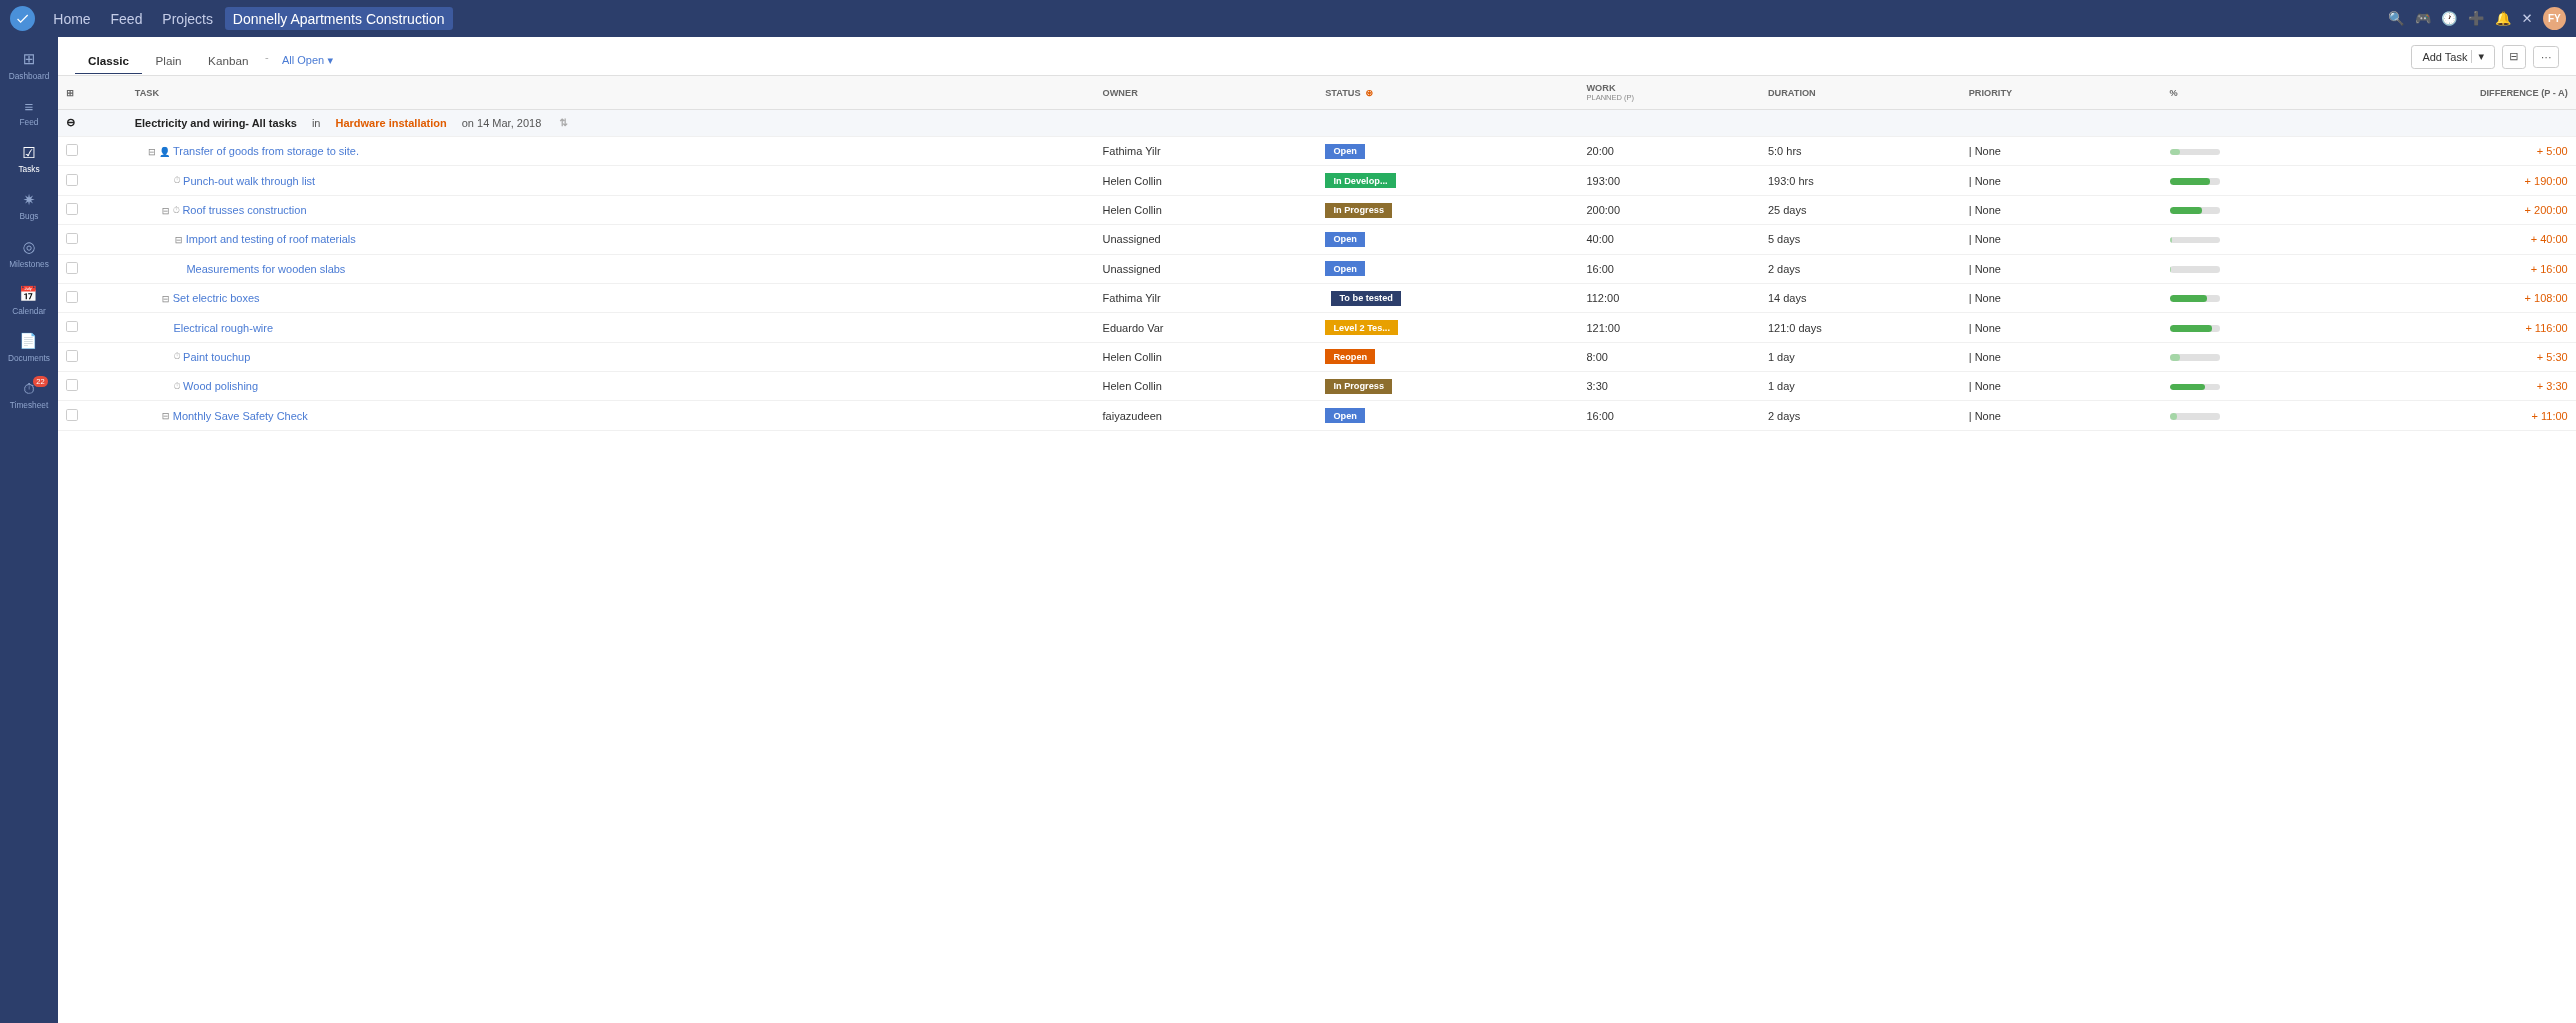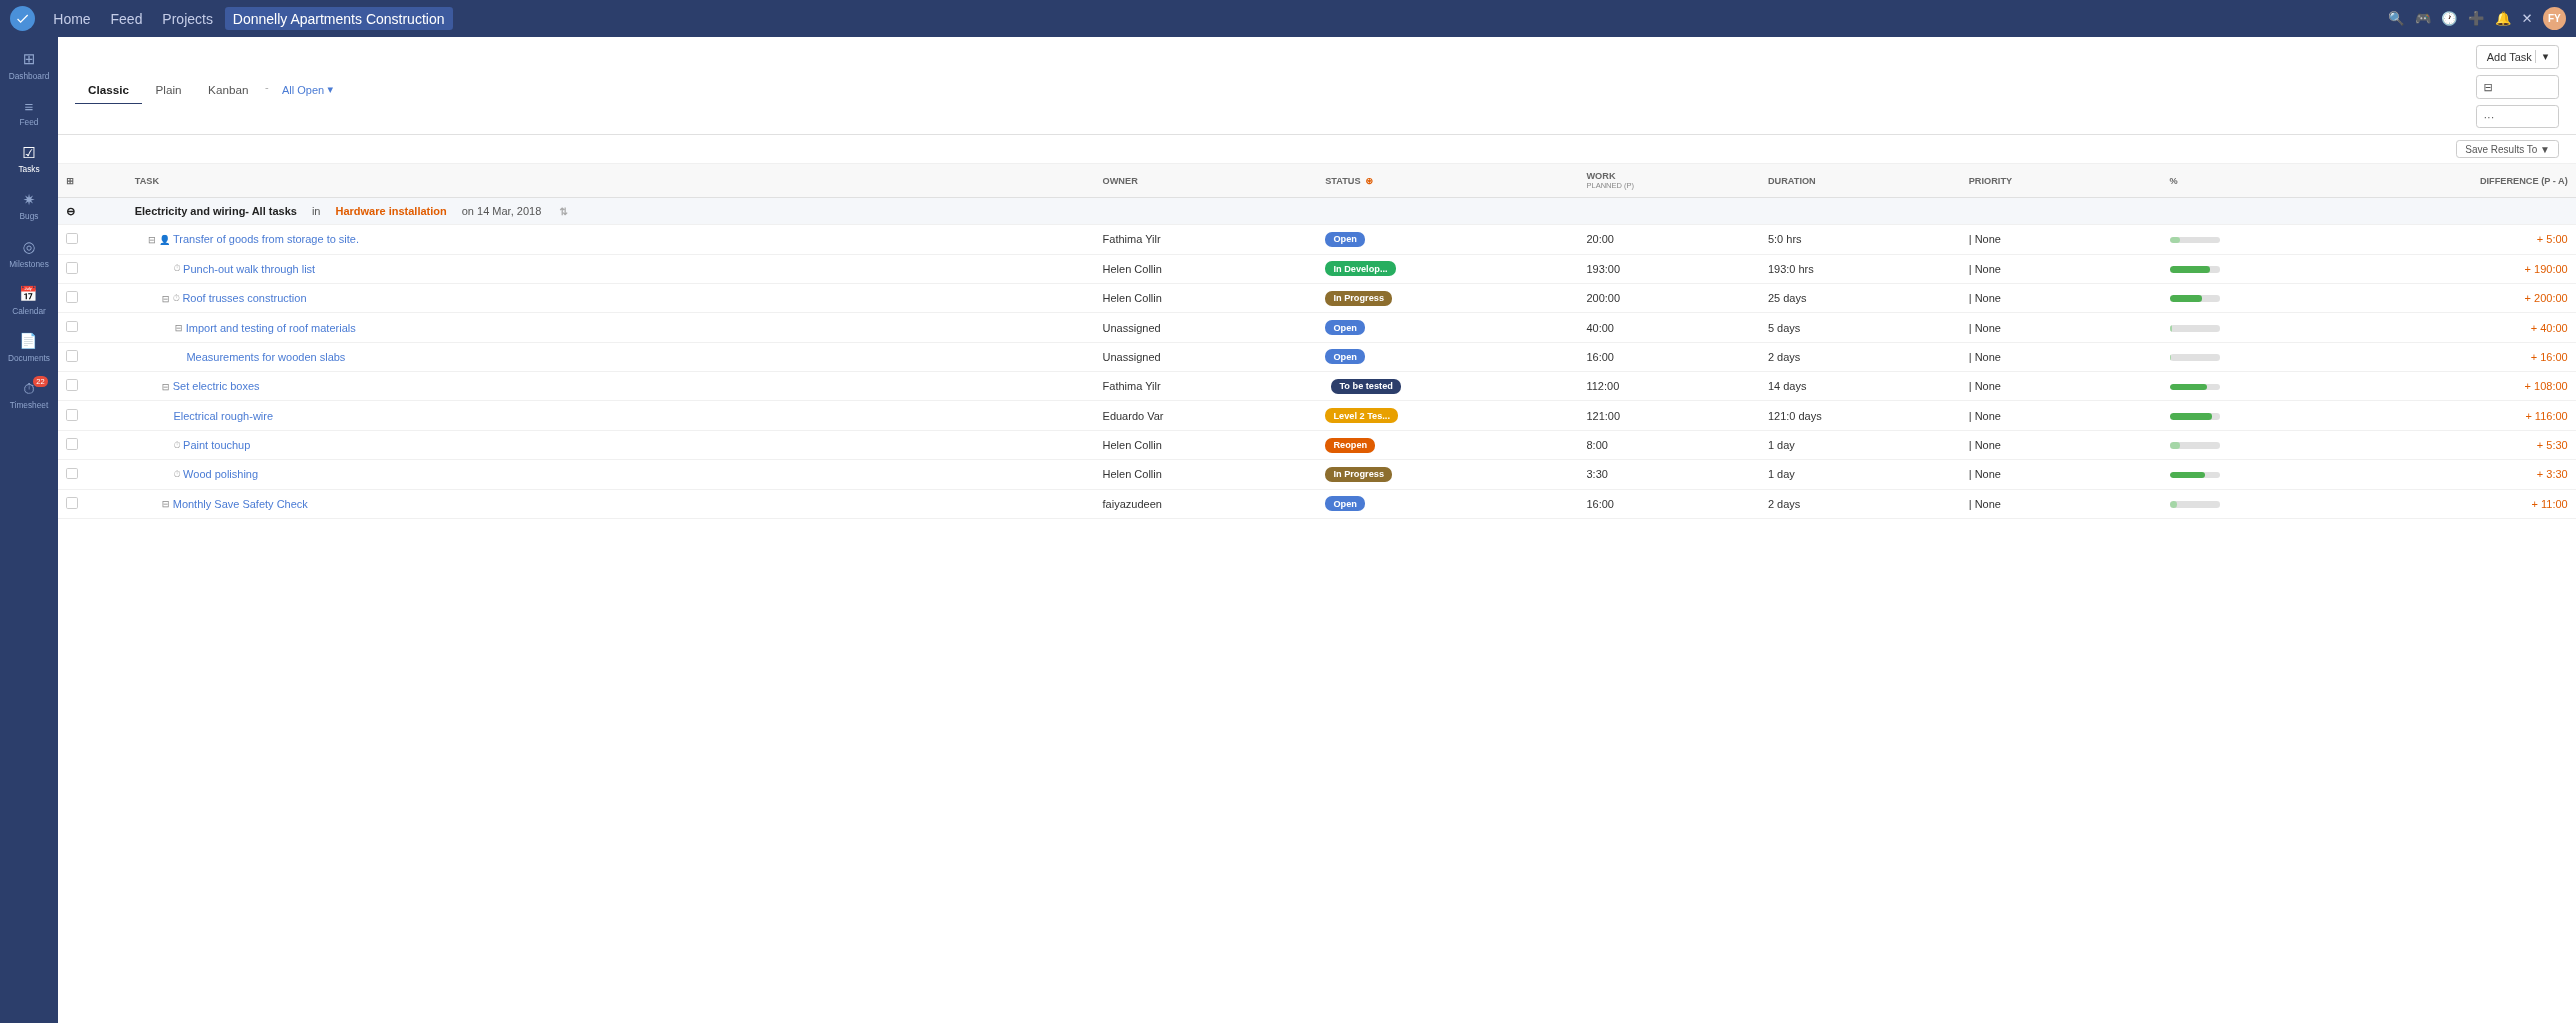--- a/index.html
+++ b/index.html
@@ -104,21 +104,21 @@
     .filter-dropdown {
       display: flex; align-items: center; gap: 3.3px;
       color: #4a7bd4;
       cursor: pointer;
       font-size: 11px;
       padding: 3.3px 6.7px;
       border-radius: 3.3px;
       margin-left: 3.3px;
     }
     .tabs-spacer { flex: 1; }
-    .toolbar-right { display: flex; gap: 6.7px; padding-bottom: 6.7px; flex-direction: column; }
+    .toolbar-right { display: flex; align-items: center; gap: 6.7px; padding-bottom: 6.7px; }
     .btn-add-task {
       display: flex; align-items: center;
       background: white;
       border: 0.8px solid #ccc;
       border-radius: 3.3px;
       padding: 4.2px 10px;
       cursor: pointer;
       font-size: 11px;
       color: #333;
     }
@@ -198,21 +198,21 @@
     
     .task-link { color: #4a7bd4; text-decoration: none; cursor: pointer; }
 
     .expand-icon { color: #888; font-size: 9.2px; margin-right: 3.3px; }
     .task-row-cell { display: flex; align-items: center; }
 
     
     .badge {
       display: inline-block;
       padding: 2.5px 8.3px;
-      border-radius: 7px;
+      border-radius: 0;
       font-size: 9.2px;
       font-weight: 600;
       color: white;
       white-space: nowrap;
     }
     .badge-open { background: #4a7bd4; }
     .badge-indev { background: #27ae60; text-align: right; }
     .badge-inprog { background: #8d6e2e; color: #fff; }
     .badge-tested { background: #2c3e6b; margin-left: 6px; }
     .badge-level2 { background: #e8a000; }
@@ -316,23 +316,20 @@
       <div class="toolbar-right">
         <div class="btn-add-task">
           <span>Add Task</span>
           <span class="split">▾</span>
         </div>
         <div class="btn-icon">⊟</div>
         <div class="btn-icon">···</div>
       </div>
     </div>
 
-    <div class="save-results-bar">
-      <button class="btn-save-results">Save Results To ▼</button>
-    </div>
 
     <div class="task-table">
       <table>
         <thead>
           <tr>
             <th class="col-check">
               <span>⊞</span>
             </th>
             <th class="col-task">TASK</th>
             <th class="col-owner">OWNER</th>

